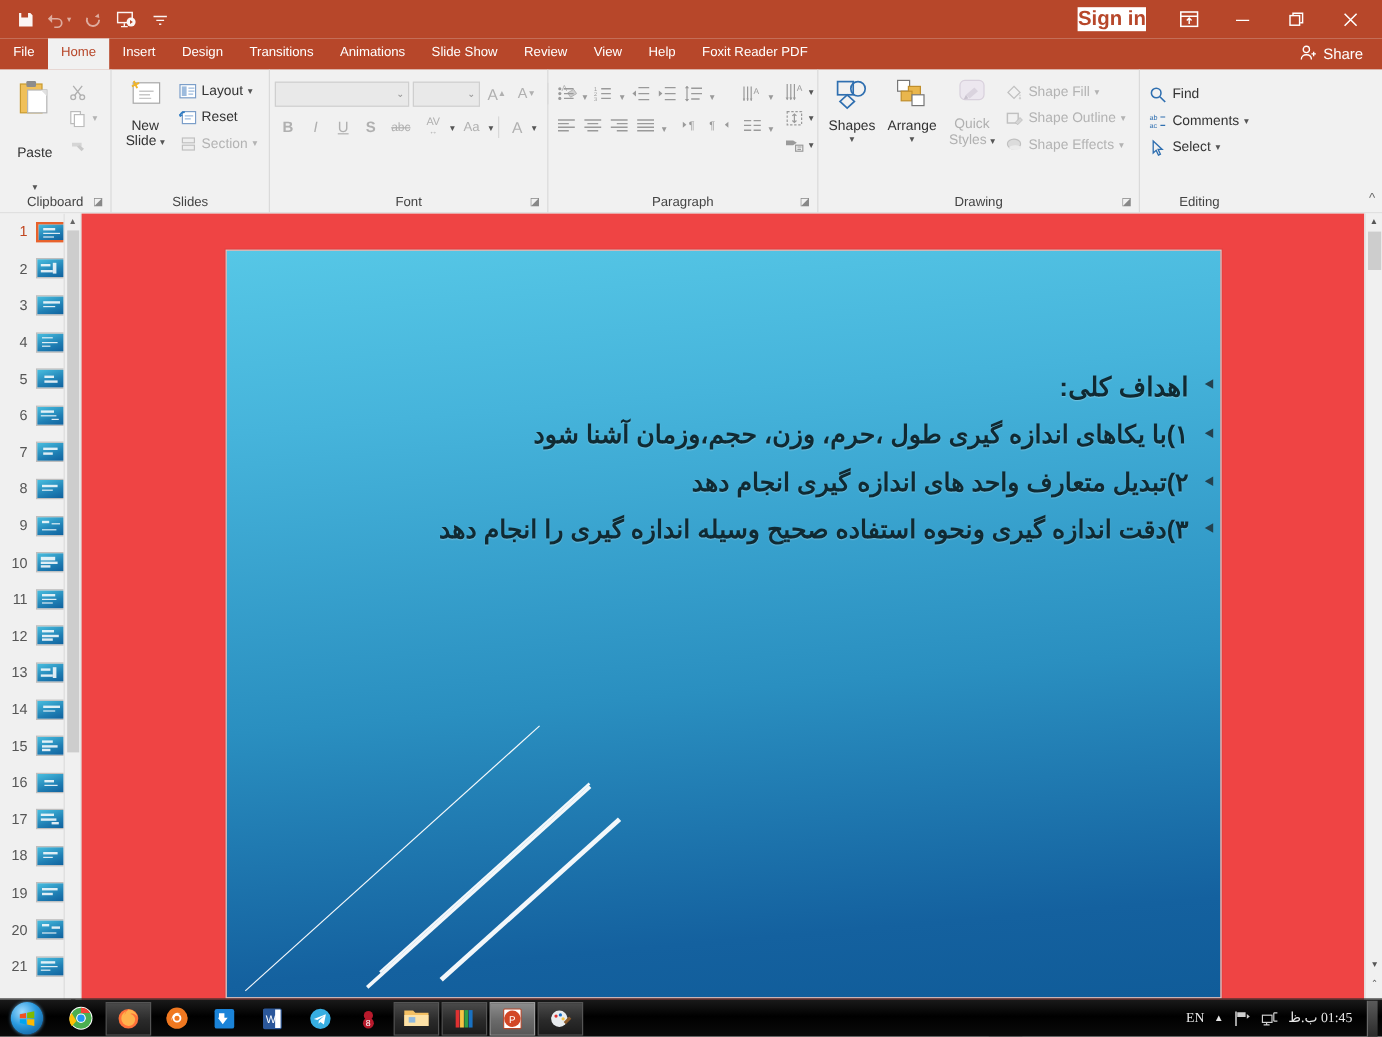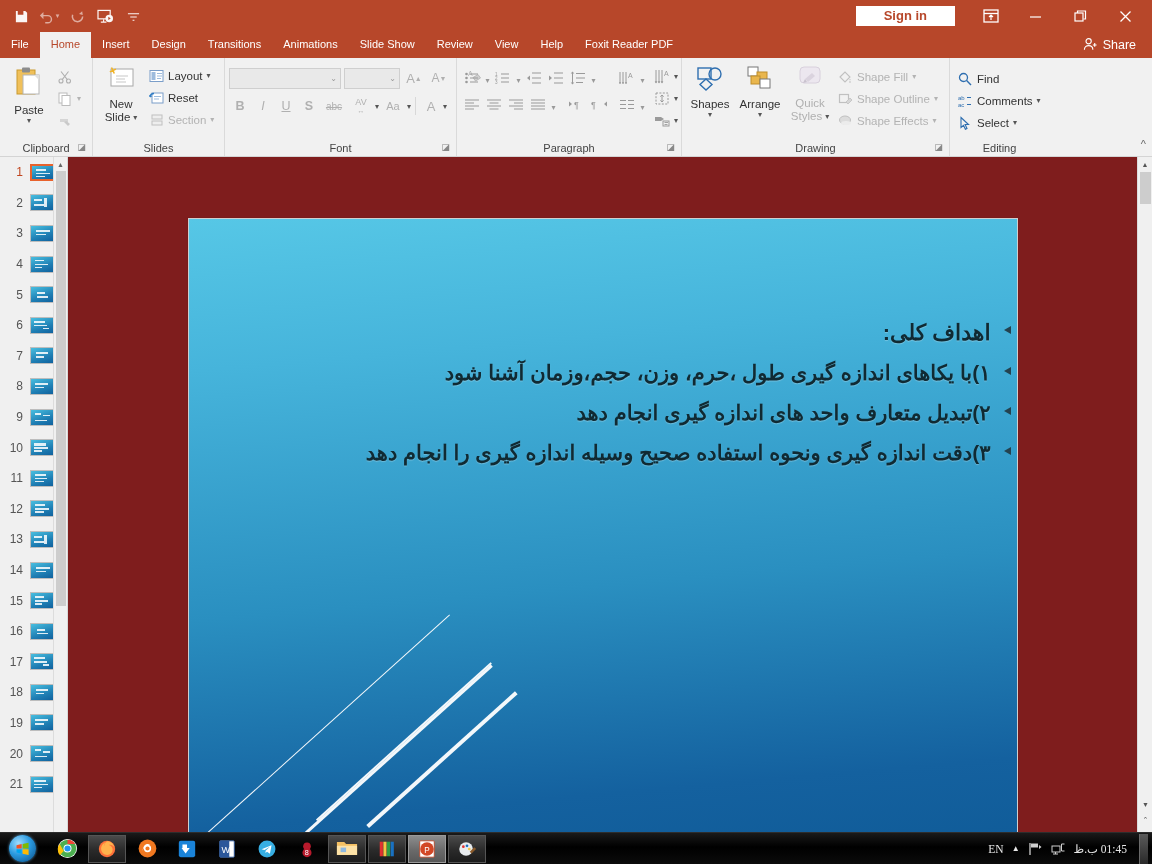--- a/index.html
+++ b/index.html
@@ -23,22 +23,22 @@
   }
   .qat-btn.dim { opacity: .55; }
   .qat-btn svg { display: block; }
   .title-text {
     position: absolute; left: 0; right: 0; text-align: center;
     font-size: 12.5px; color: #fff; pointer-events: none;
     white-space: nowrap; direction: rtl;
   }
   .win-right { margin-left: auto; display: flex; align-items: center; gap: 0; padding-right: 4px; }
   .signin {
-    background: #fff; color: #b7472a; font-size: 13px; font-weight: bold;
-    padding: 3px 28px; margin-right: 14px; line-height: 14px;
+    background: #fff; color: #b7472a; font-size: 17px; font-weight: bold;
+    padding: 3px 0; margin-right: 14px; line-height: 14px;
   }
   .ribbon-display, .win-btn {
     width: 44px; height: 30px; display: flex; align-items: center; justify-content: center; color: #fff;
   }
   .win-btn { width: 45px; font-size: 15px; }
 
   
   .tabstrip {
     height: 26px; background: #b7472a; display: flex; align-items: flex-end; flex: 0 0 26px;
     position: relative;
@@ -128,21 +128,21 @@
   }
   .thumbs-scroll {
     position: absolute; right: 0; top: 0; width: 14px; height: 100%;
     background: #f0f0f0; border-left: 1px solid #dcdcdc;
   }
   .ts-arrow { height: 14px; display: flex; align-items: center; justify-content: center; font-size: 7px; color: #666; background:#f0f0f0; }
   .ts-thumb { position: absolute; top: 14px; left: 2px; width: 10px; height: 435px; background: #cdcdcd; }
 
   
   .canvas {
-    flex: 1; background: #7f1d1d; display: flex; align-items: flex-end; justify-content: center;
+    flex: 1; background: #ef4444; display: flex; align-items: center; justify-content: center;
     position: relative; padding-top: 16px;
   }
   .slide {
     width: 830px; height: 624px; position: relative; overflow: hidden;
     background: linear-gradient(175deg, #56c7e6 0%, #46b4db 22%, #2a8fc0 58%, #14619f 88%, #105c99 100%);
     border: 1px solid #cfcfcf; margin-top: 3px;
     box-shadow: 0 0 0 1px rgba(0,0,0,.04);
   }
   .deco { position: absolute; background: #fff; transform-origin: 0 0; opacity: .95; }
   .slide-body {
@@ -305,21 +305,21 @@
           </svg>
       </span>
       <span>Share</span>
     </div>
   </div>
 
   <div class="ribbon">
 
     <div class="rgroup" style="width:92px">
       <div class="rgroup-body">
-        <div class="bigbtn" style="width:50px;">
+        <div class="bigbtn" style="width:50px;gap:17px;">
           <span>
             <svg width="34" height="34" viewBox="0 0 34 34">
               <rect x="5" y="5" width="18" height="24" fill="#f0c05a" stroke="#c99a2e"></rect>
               <rect x="10" y="2.5" width="8" height="5" rx="1" fill="#8c8c8c"></rect>
               <rect x="11" y="10" width="16" height="19" fill="#fff" stroke="#b5b5b5"></rect>
               <path d="M22 10h5v5z" fill="#e0e0e0"></path>
             </svg>
           </span>
           <span class="cap">Paste</span>
           <span class="caret">▾</span>

